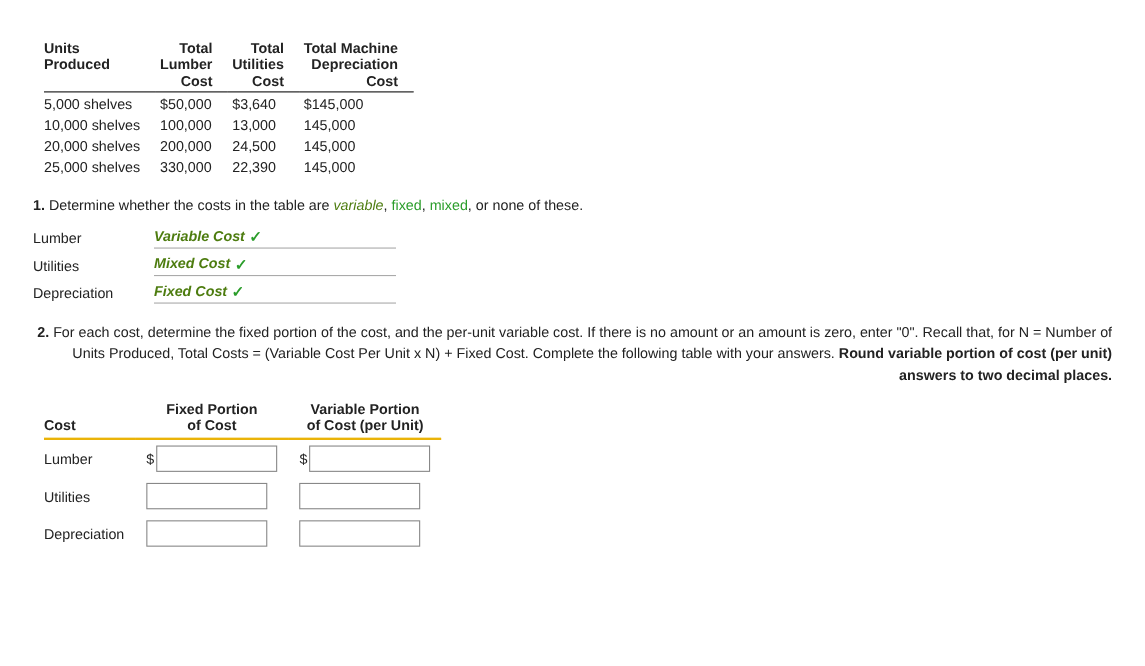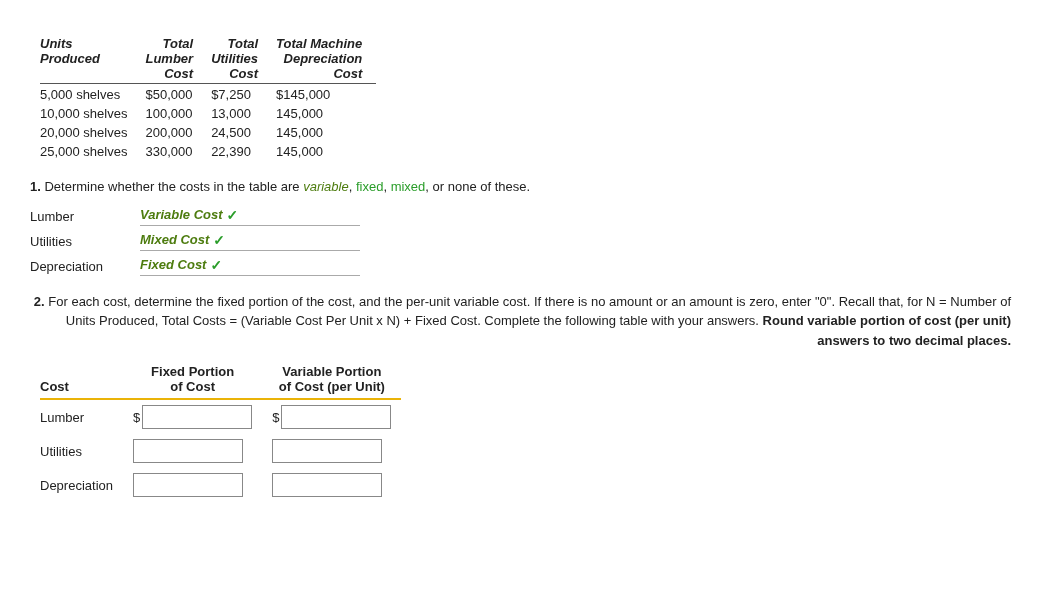--- a/index.html
+++ b/index.html
@@ -32,21 +32,20 @@
     }
     .cost-table th, .cost-table td {
       padding: 2px 14px 2px 4px;
       font-size: 13px;
       vertical-align: bottom;
     }
     .cost-table th {
       font-weight: bold;
       border-bottom: 1px solid #aaa;
       text-align: right;
-      font-style: italic;
     }
     .cost-table th:first-child, .cost-table td:first-child {
       text-align: left;
       padding-left: 0;
     }
     .cost-table .header-row-1 th {
       border-bottom: none;
       padding-bottom: 0;
     }
     .cost-table .header-row-2 th {
@@ -175,21 +174,21 @@
       <th></th>
       <th>Cost</th>
       <th>Cost</th>
       <th>Cost</th>
     </tr>
   </thead>
   <tbody id="cost-table-body">
   <tr>
       <td>5,000 shelves</td>
       <td>$50,000</td>
-      <td>$7,250</td>
+      <td>$3,640</td>
       <td>$145,000</td>
     </tr>
       <tr>
       <td>10,000 shelves</td>
       <td>100,000</td>
       <td>13,000</td>
       <td>145,000</td>
     </tr>
       <tr>
       <td>20,000 shelves</td>

